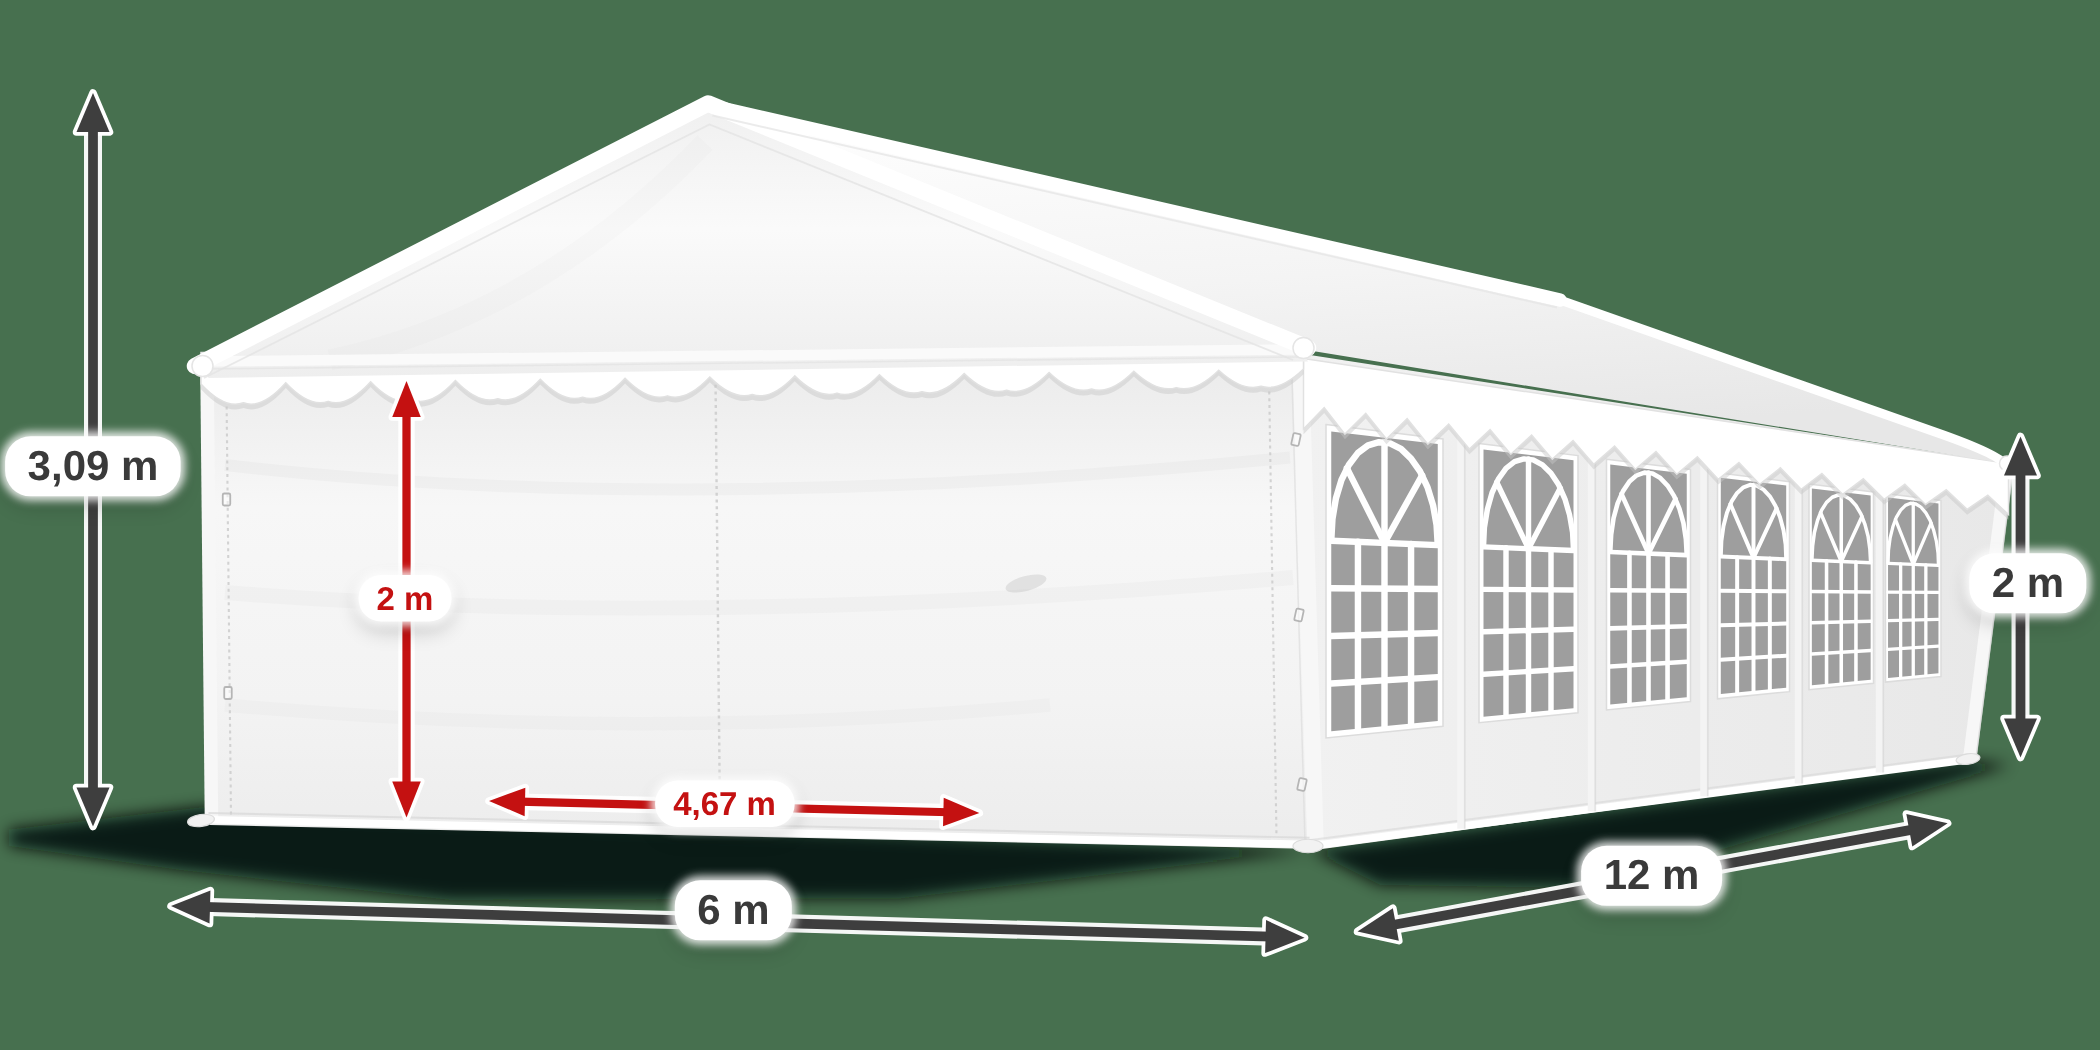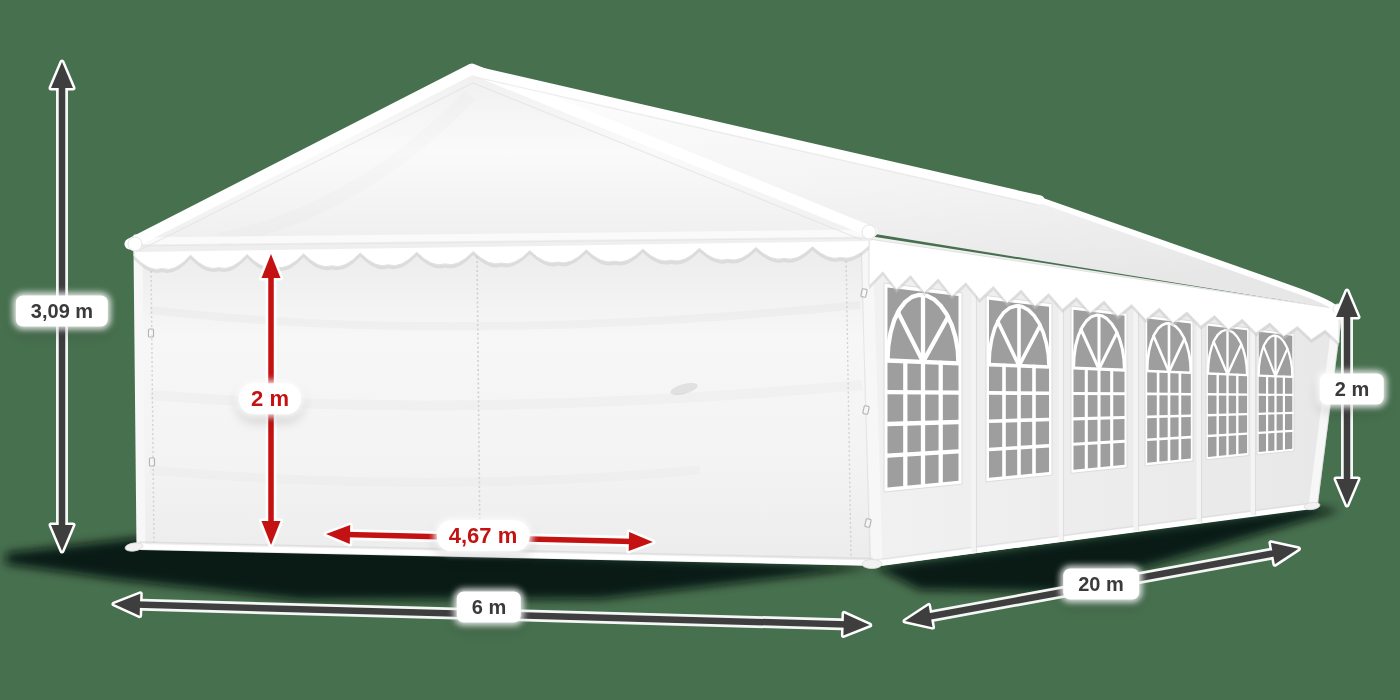--- a/index.html
+++ b/index.html
@@ -1,20 +1,20 @@
 <!DOCTYPE html>
 <html><head>
 <meta charset="utf-8">
 <style>
   html,body{margin:0;padding:0;background:#47704f;}
   #stage{position:relative;width:1400px;height:700px;overflow:hidden;font-family:"Liberation Sans",sans-serif;}
   #scene{position:absolute;left:0;top:0;}
   .lab{position:absolute;transform:translate(-50%,-50%);background:#ffffff;font-weight:bold;white-space:nowrap;
        box-shadow:0 0 6px 3px rgba(255,255,255,.85), 0 6px 14px rgba(0,0,0,.20);line-height:1.15;}
-  .lab.dark{color:#3a3a3a;font-size:20px;padding:4px 15px;border-radius:7px;}
+  .lab.dark{color:#3a3a3a;font-size:28px;padding:4px 15px;border-radius:17px;}
   .lab.red{color:#c41111;font-size:22px;padding:3px 12px;border-radius:15px;}
 </style>
 </head>
 <body>
 
 <div id="stage">
 
 <svg id="scene" width="1400" height="700" viewBox="0 0 1400 700">
   <defs>
     <filter id="blurS" x="-20%" y="-20%" width="140%" height="140%">
@@ -267,16 +267,16 @@
           <polygon points="0,0 26,-11 26,11" fill="#3e3e3e"></polygon>
           <polygon points="214,0 188,-11 188,11" fill="#3e3e3e"></polygon>
         </g>
       </g>
 </svg>
 
 <div class="lab dark" style="left:62px;top:311px">3,09 m</div>
 <div class="lab red" style="left:270px;top:399px">2 m</div>
 <div class="lab red" style="left:483px;top:536px">4,67 m</div>
 <div class="lab dark" style="left:489px;top:607px">6 m</div>
-<div class="lab dark" style="left:1101px;top:584px">20 m</div>
+<div class="lab dark" style="left:1101px;top:584px">12 m</div>
 <div class="lab dark" style="left:1352px;top:389px">2 m</div>
 
 </div>
 
 </body></html>

